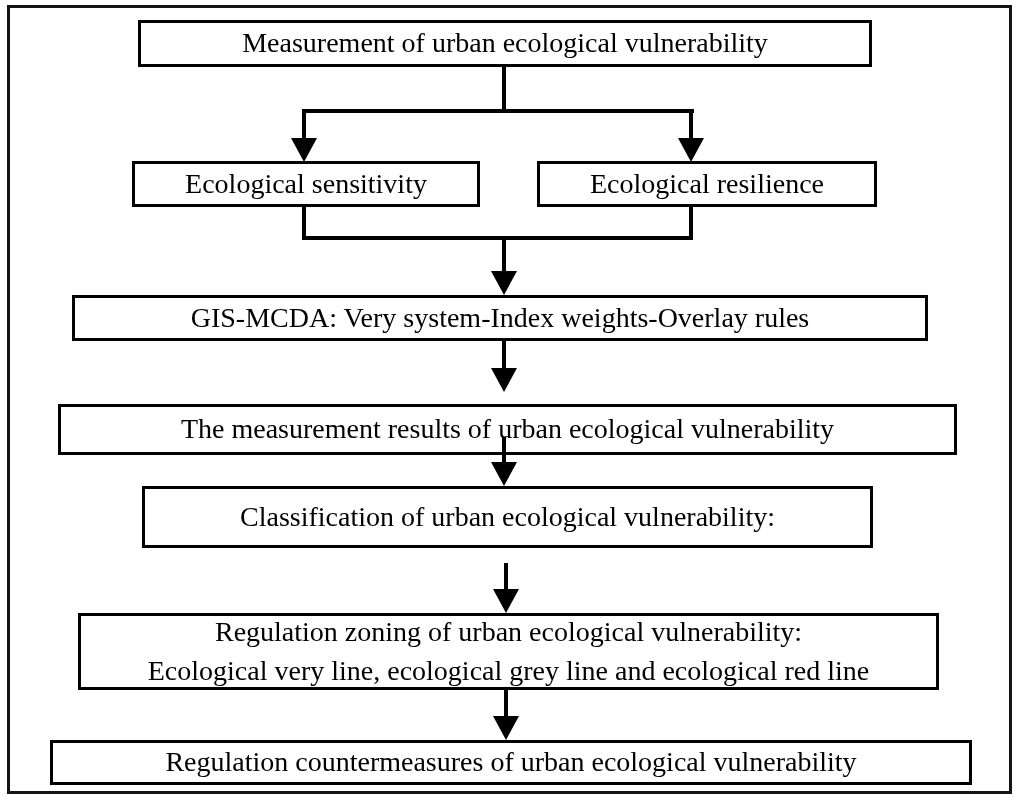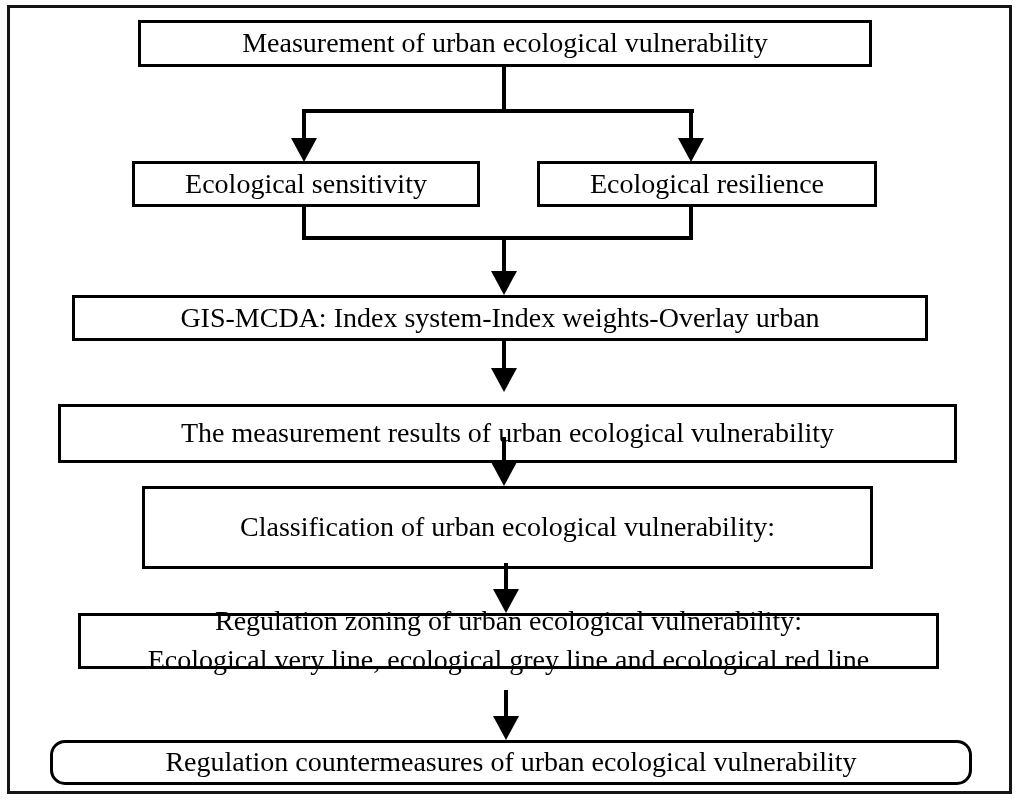--- a/index.html
+++ b/index.html
@@ -39,24 +39,24 @@
     line-height: 1.38;
     white-space: nowrap;
   }
   .box .multiline { white-space: nowrap; }
   .box .multiline span { display: block; }
 
   .b1  { left: 138px; top: 20px;  width: 734px; height: 47px; }
   .b2a { left: 132px; top: 161px; width: 348px; height: 46px; }
   .b2b { left: 521px; top: 161px; width: 340px; height: 46px; margin-left: 16px; }
   .b3  { left: 72px;  top: 295px; width: 856px; height: 46px; }
-  .b4  { left: 58px;  top: 404px; width: 899px; height: 59px; }
-  .b5  { left: 142px; top: 486px; width: 731px; height: 83px; }
-  .b6  { left: 78px;  top: 613px; width: 861px; height: 56px; }
-  .b7  { left: 50px;  top: 740px; width: 922px; height: 45px; border-radius: 15px; }
+  .b4  { left: 58px;  top: 404px; width: 899px; height: 51px; }
+  .b5  { left: 142px; top: 486px; width: 731px; height: 62px; }
+  .b6  { left: 78px;  top: 613px; width: 861px; height: 77px; }
+  .b7  { left: 50px;  top: 740px; width: 922px; height: 45px; }
 
   .line {
     position: absolute;
     background: #000000;
   }
   .arrowhead {
     position: absolute;
     width: 0;
     height: 0;
     border-left: 13px solid transparent;
@@ -101,21 +101,21 @@
 
   <div class="box b2a">
     <span>Ecological sensitivity</span>
   </div>
 
   <div class="box b2b">
     <span>Ecological resilience</span>
   </div>
 
   <div class="box b3">
-    <span>GIS-MCDA: Index system-Index weights-Overlay urban</span>
+    <span>GIS-MCDA: Very system-Index weights-Overlay rules</span>
   </div>
 
   <div class="box b4">
     <span>The measurement results of urban ecological vulnerability</span>
   </div>
 
   <div class="box b5">
     <div class="multiline">
       <span>Classification of urban ecological vulnerability:</span>
     </div>

